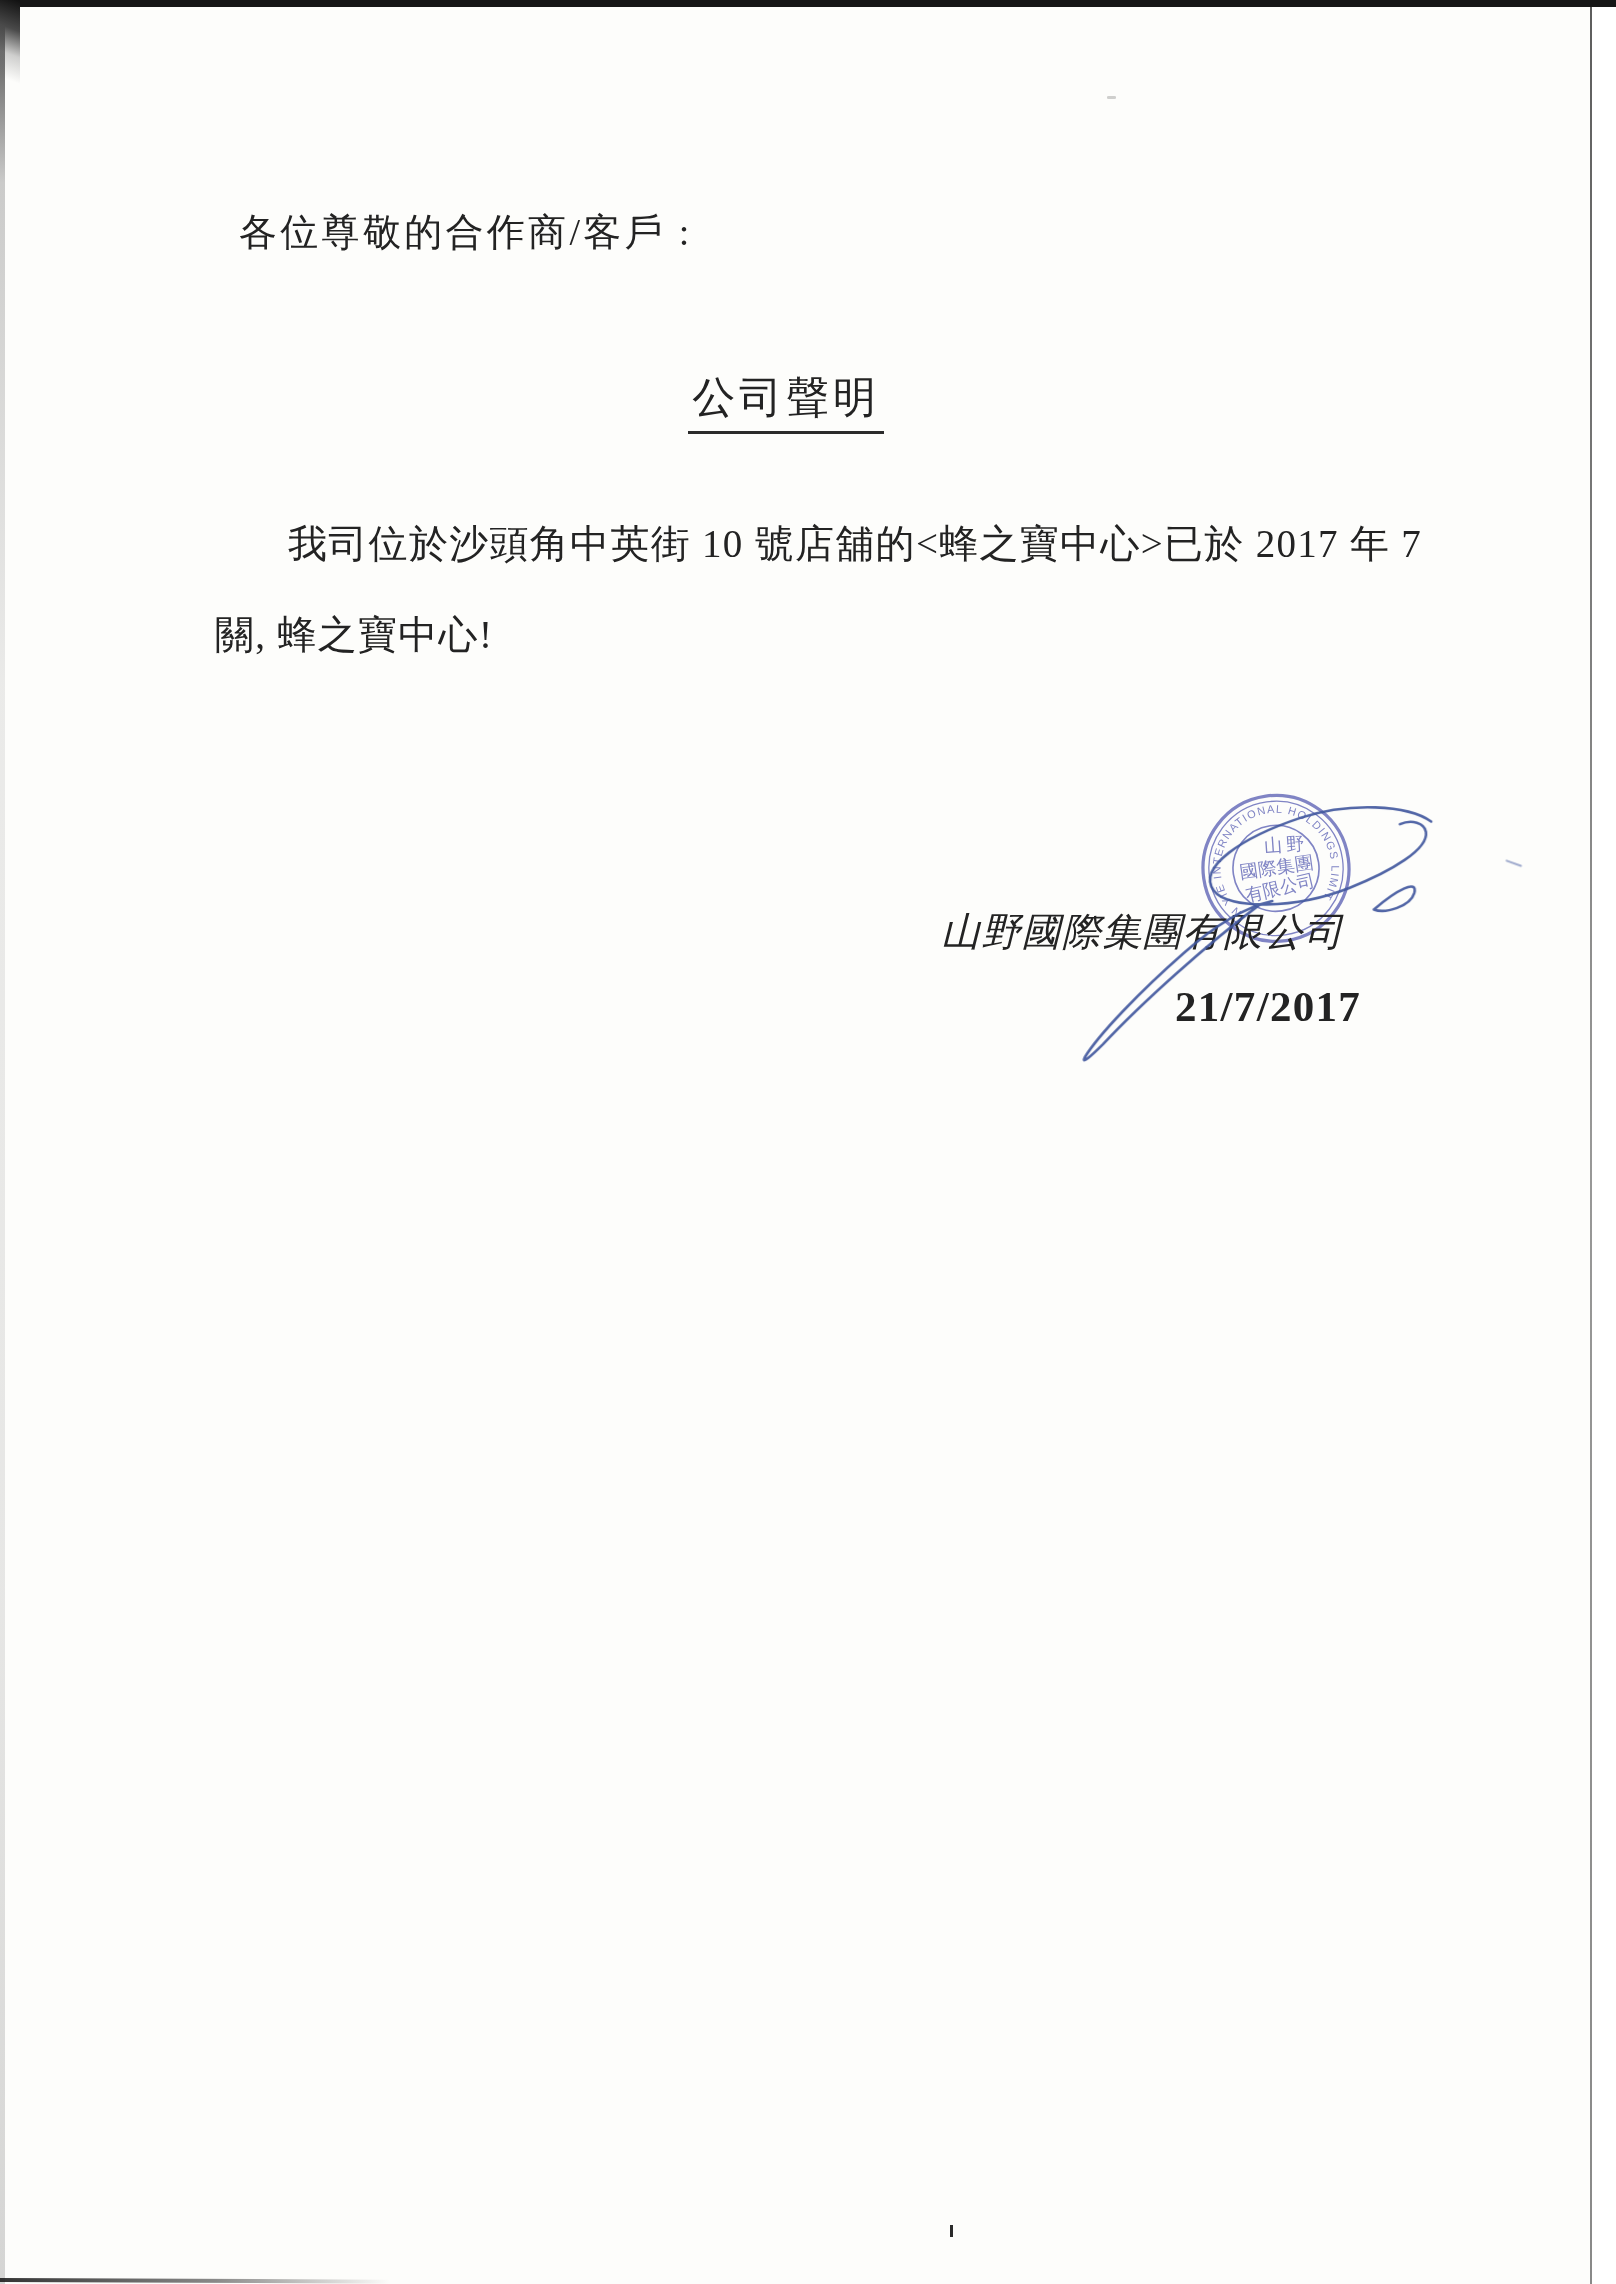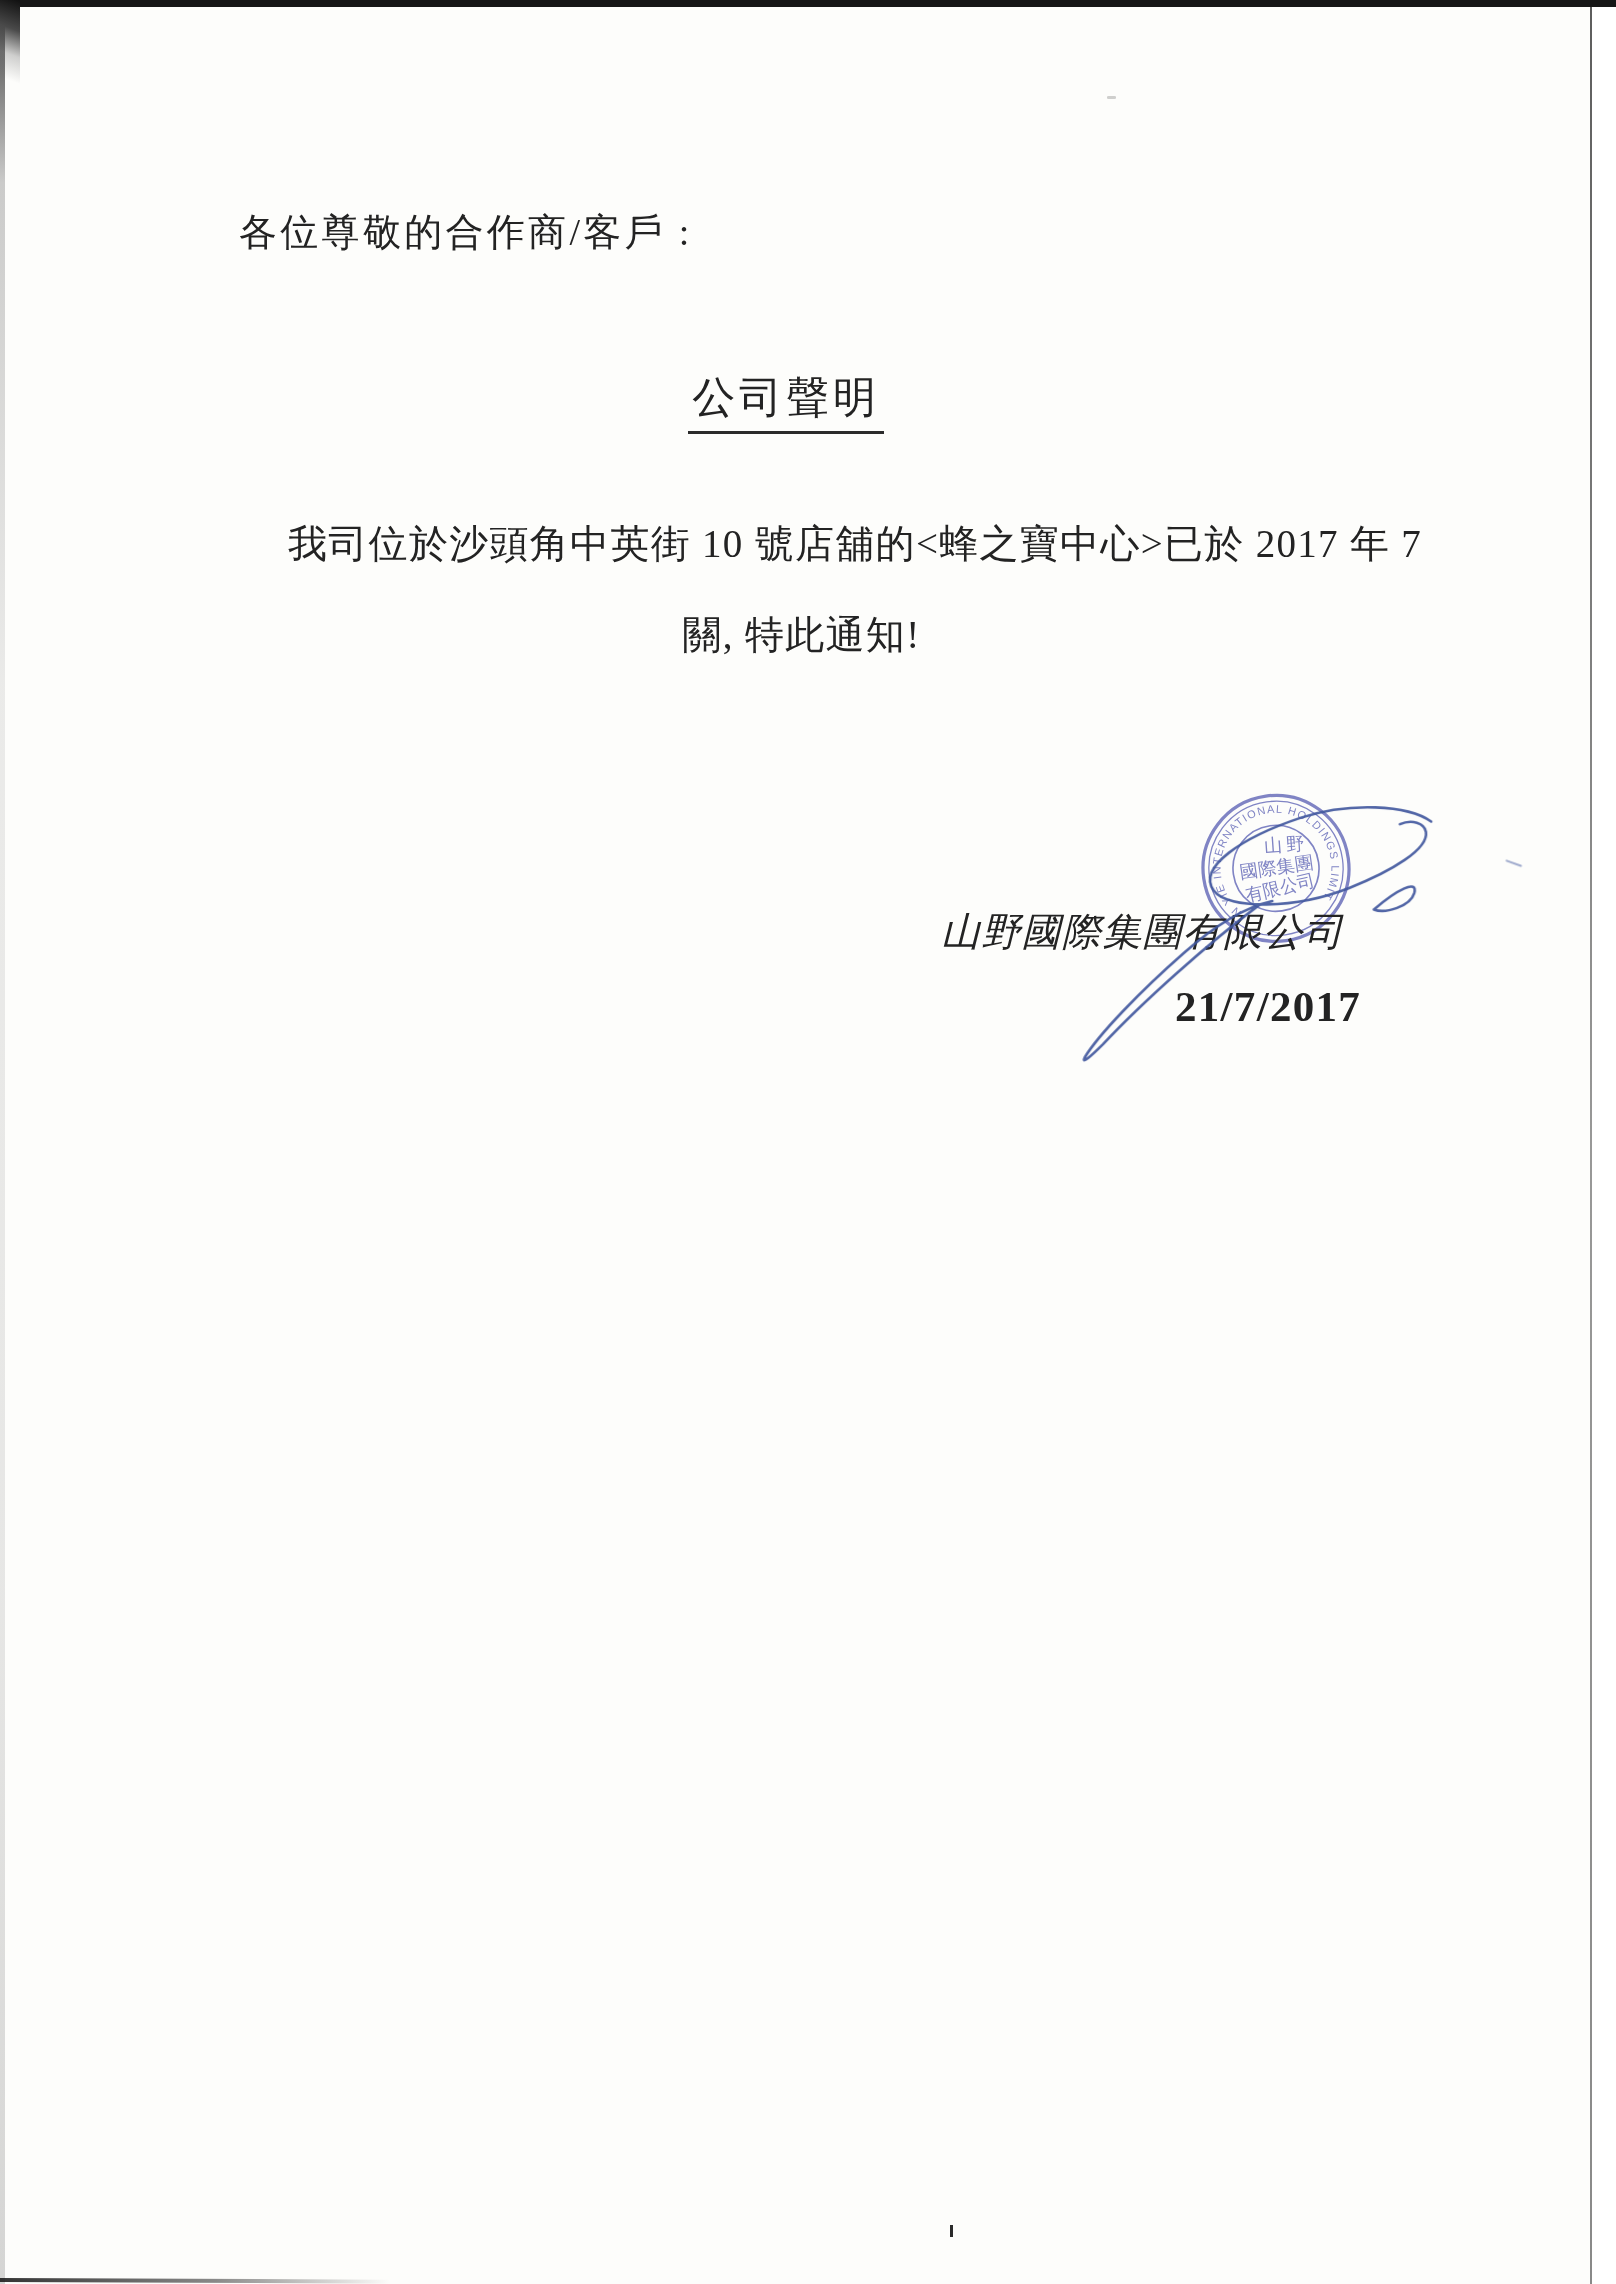--- a/index.html
+++ b/index.html
@@ -22,21 +22,21 @@
     background:linear-gradient(90deg,rgba(30,30,30,.9) 0%,rgba(60,60,60,.6) 55%,rgba(90,90,90,0) 100%);
     transform:rotate(.25deg);transform-origin:left center;}
   .speck-bottom{position:absolute;left:950px;top:2225px;width:2.6px;height:11.7px;background:#2a2a2a;z-index:6;}
   .speck-top{position:absolute;left:1107px;top:96px;width:9px;height:3.3px;background:rgba(120,120,120,.35);border-radius:1.3px;z-index:1;}
 
   
   .greeting{position:absolute;left:215px;top:207px;font-size:38px;letter-spacing:3.3px;white-space:nowrap;z-index:3;margin-left:24px;}
   .title-wrap{position:absolute;left:0;top:369px;width:1572px;text-align:center;z-index:3;}
   .title{display:inline-block;font-size:43px;letter-spacing:3.9px;border-bottom:3.3px solid #2b2b2b;padding:0 3.9px 3.9px 3.9px;}
   .body-text{position:absolute;left:215px;top:512px;width:1173px;z-index:3;}
-  .body-line{font-size:39px;letter-spacing:1.3px;white-space:nowrap;height:91px;line-height:63px;text-align:center;}
+  .body-line{font-size:39px;letter-spacing:1.3px;white-space:nowrap;height:91px;line-height:63px;}
   .body-line.indent{padding-left:73px;}
   .company-name{position:absolute;left:941px;top:905px;font-size:39px;letter-spacing:1.3px;white-space:nowrap;z-index:3;font-style:italic;}
   .date-line{position:absolute;left:1175px;top:982px;font-size:43px;letter-spacing:1.3px;white-space:nowrap;z-index:3;font-weight:bold;}
 
   
   .stamp-svg{position:absolute;left:1190px;top:781px;z-index:2;}
   .sig-svg{position:absolute;left:1043px;top:776px;z-index:4;}
 </style>
 </head>
 <body>
@@ -51,21 +51,21 @@
 <div class="speck-top"></div>
 
 <div class="greeting">各位尊敬的合作商/客戶 :</div>
 
 <div class="title-wrap">
   <span class="title">公司聲明</span>
 </div>
 
 <div class="body-text">
   <div class="body-line indent">我司位於沙頭角中英街 10 號店舖的&lt;蜂之寶中心&gt;已於 2017 年 7</div>
-  <div class="body-line">關, 特此通知!</div>
+  <div class="body-line">關, 蜂之寶中心!</div>
 </div>
 
 <div class="company-name">山野國際集團有限公司</div>
 <div class="date-line">21/7/2017</div>
 
 <svg class="stamp-svg" width="172" height="176" viewBox="0 0 264 270">
   <g transform="rotate(-8 132 134)" opacity="0.88">
     <circle cx="132" cy="134" r="112" fill="none" stroke-width="5" stroke="#6f74bd"></circle>
     <circle cx="132" cy="134" r="103" fill="none" stroke-width="2" stroke="#6f74bd"></circle>
     <circle cx="132" cy="134" r="66" fill="none" stroke-width="2.5" stroke="#6f74bd"></circle>

